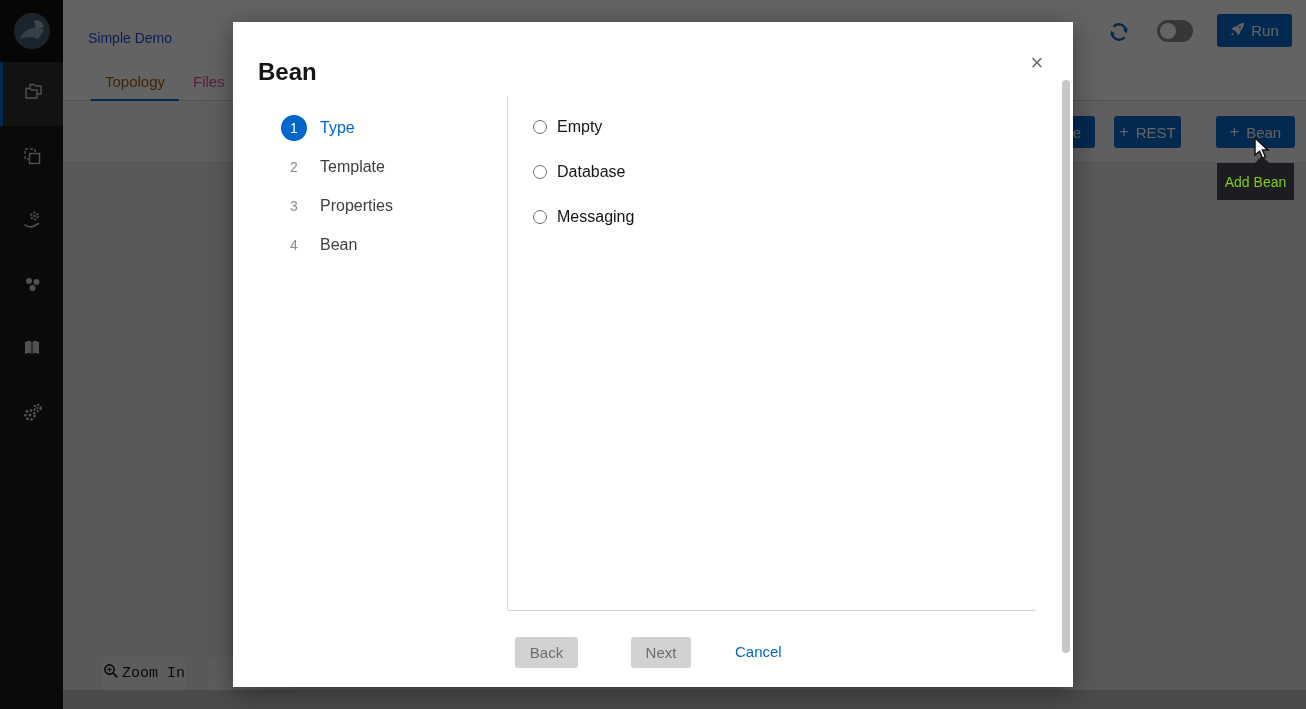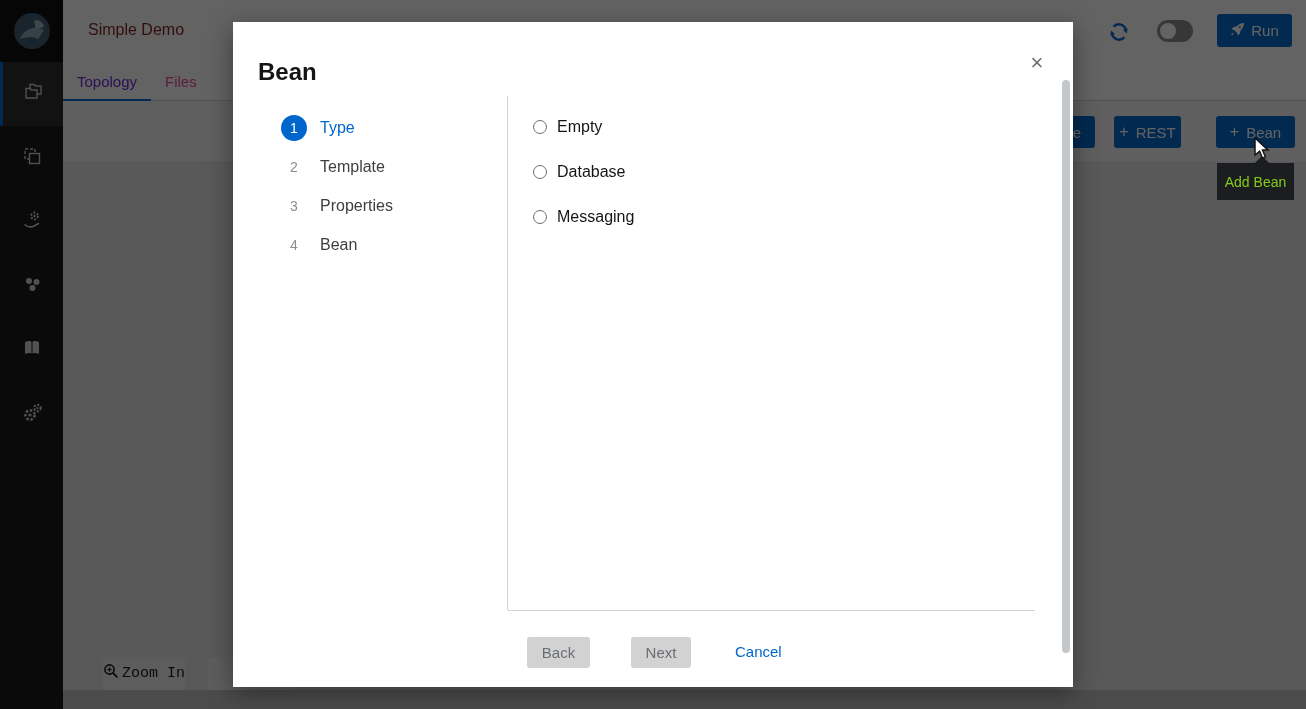--- a/index.html
+++ b/index.html
@@ -5,34 +5,34 @@
   * { margin:0; padding:0; box-sizing:border-box; }
   html,body { width:1306px; height:709px; overflow:hidden; background:#fff;
     font-family:"Liberation Sans", sans-serif; }
   .stage { position:relative; width:1306px; height:709px; overflow:hidden; }
 
   
   .page { position:absolute; inset:0; z-index:1; }
   .app-header { position:absolute; left:63px; top:0; width:1243px; height:62px; background:#fff; }
   .title-block { position:absolute; left:25px; top:8px; }
   .app-title { font-size:19px; font-weight:bold; color:#151515; line-height:24px; white-space:nowrap; }
-  .app-subtitle { font-size:16px; color:#7f1d1d; line-height:20px; margin-top:12px; }
+  .app-subtitle { font-size:14px; color:#1d4ed8; line-height:20px; margin-top:20px; }
 
   .refresh-btn { position:absolute; left:1044px; top:20px; width:24px; height:24px; cursor:pointer; }
   .toggle { position:absolute; left:1094px; top:20px; width:36px; height:22px; border-radius:11px; background:#8a8d90; }
   .toggle-knob { position:absolute; left:3px; top:3px; width:16px; height:16px; border-radius:50%; background:#fff; }
   .run-btn { position:absolute; left:1154px; top:14px; width:75px; height:33px; border:none; border-radius:3px;
     background:#0066CC; color:#fff; font-size:15px; display:flex; align-items:center; justify-content:center; gap:6px; cursor:pointer;
     font-family:"Liberation Sans", sans-serif; }
 
   .tabbar { position:absolute; left:63px; top:62px; width:1243px; height:39px; background:#fff;
     border-bottom:1px solid #d2d2d2; display:flex; }
   .tab { height:39px; padding:0 14px; display:flex; align-items:center; font-size:15px; color:#ec4899;
     position:relative; cursor:pointer; }
-  .tab.active { color:#6d28d9; }
+  .tab.active { color:#a16207;margin-left:28px; }
   .tab.active::after { content:""; position:absolute; left:0; right:0; bottom:-1px; height:3px; background:#0066CC; }
   .tab-d { margin-left:16px; }
 
   .toolbar { position:absolute; left:63px; top:101px; width:1243px; height:62px; background:#f5f5f5;
     border-bottom:1px solid #dcdcdc; }
   .tb-btn { position:absolute; top:15px; height:32px; border:none; border-radius:3px; background:#0066CC; color:#fff;
     font-size:15px; display:flex; align-items:center; justify-content:center; gap:7px; cursor:pointer;
     font-family:"Liberation Sans", sans-serif; }
   .tb-partial { left:940px; width:92px; justify-content:flex-end; padding-right:14px; }
   .tb-rest { left:1051px; width:67px; }
@@ -74,21 +74,21 @@
 
   .wizard-content { flex:1; padding:18px 0 0 25px; }
   .option { display:flex; align-items:center; height:26px; margin-bottom:19px; cursor:pointer; }
   .radio { width:14px; height:14px; border:1px solid #6a6e73; border-radius:50%; background:#fff; }
   .option-label { margin-left:10px; font-size:16px; color:#151515; }
 
   .footer-divider { position:absolute; left:275px; top:588px; width:527px; height:1px; background:#d2d2d2; }
   .modal-footer { position:absolute; left:0; top:615px; width:840px; height:50px; }
   .wz-btn { position:absolute; top:0; height:31px; border:none; border-radius:3px; background:#d2d2d2; color:#6a6e73;
     font-size:15px; cursor:default; font-family:"Liberation Sans", sans-serif; }
-  .wz-back { left:294px; width:63px; }
+  .wz-back { left:282px; width:63px; }
   .wz-next { left:398px; width:60px; }
   .wz-cancel { position:absolute; left:502px; top:6px; border:none; background:none; color:#0066CC; font-size:15px;
     cursor:pointer; font-family:"Liberation Sans", sans-serif; }
   .scroll-thumb { position:absolute; left:829px; top:58px; width:8px; height:573px; border-radius:4px; background:#c4c7ca; }
 
   
   .tooltip { position:absolute; left:1217px; top:163px; width:77px; height:37px; background:#1b1d21; color:#84cc16;
     font-size:14px; display:flex; align-items:center; justify-content:center; z-index:20; }
   .tooltip-arrow { position:absolute; left:40px; top:-5px; width:10px; height:10px; background:#1b1d21;
     transform:rotate(45deg); }

